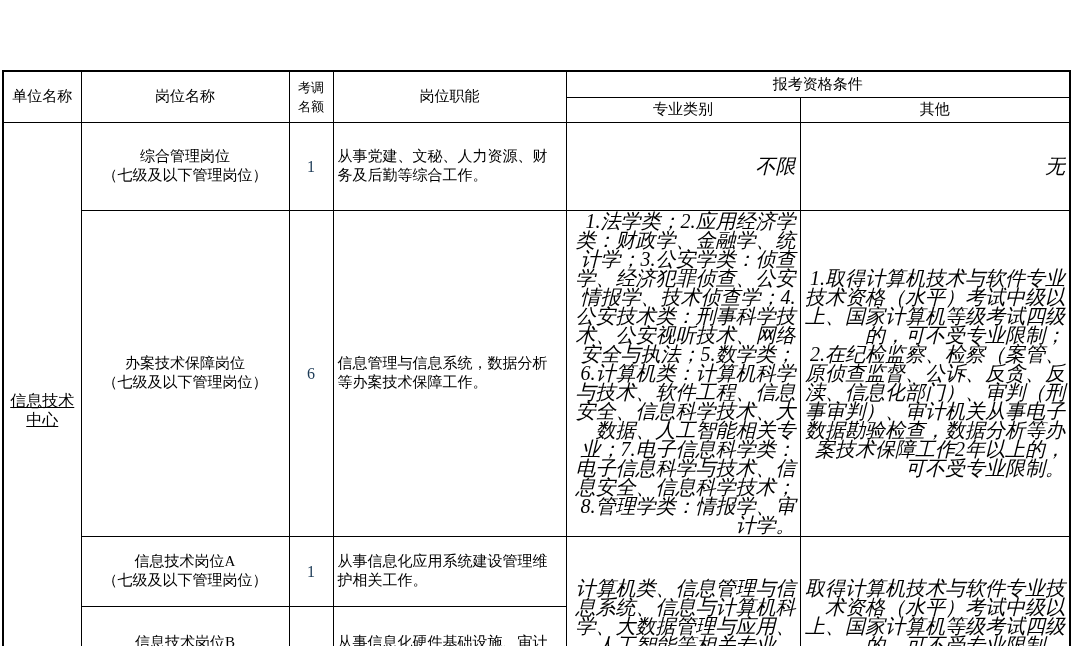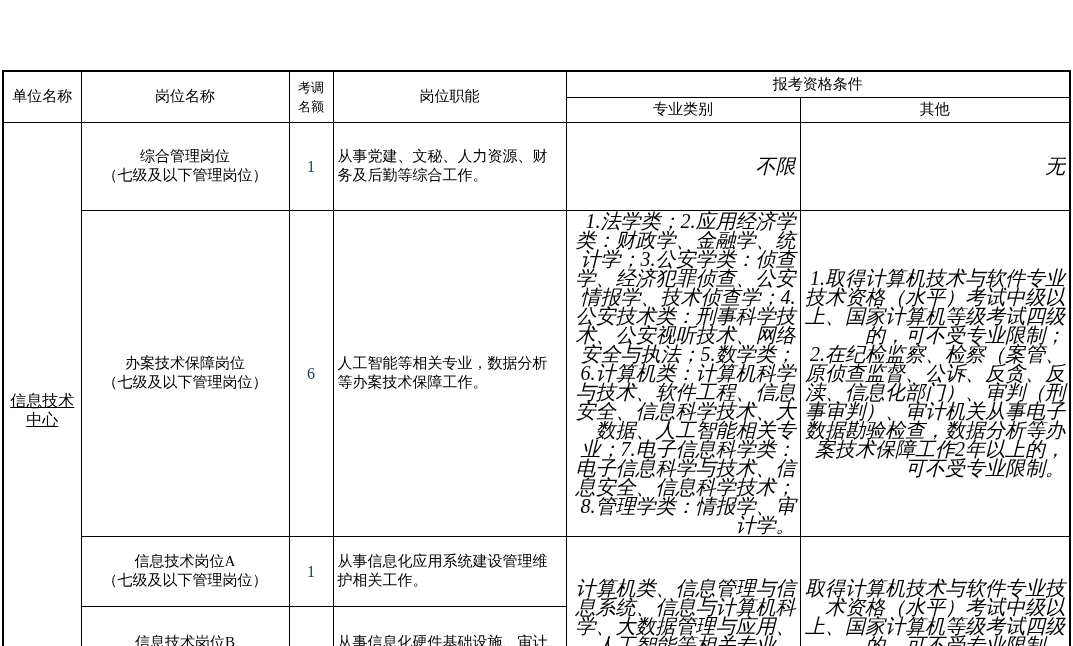--- a/index.html
+++ b/index.html
@@ -79,21 +79,21 @@
         <td class="quota">1</td>
         <td class="duty-cell">从事党建、文秘、人力资源、财务及后勤等综合工作。</td>
         <td class="long-cell">不限</td>
         <td class="long-cell">无</td>
       </tr>
 
       <tr class="r2">
         <td class="post-cell pre">办案技术保障岗位
 （七级及以下管理岗位）</td>
         <td class="quota">6</td>
-        <td class="duty-cell">人工智能等相关专业，数据分析等办案技术保障工作。</td>
+        <td class="duty-cell">信息管理与信息系统，数据分析等办案技术保障工作。</td>
         <td class="long-cell">1.法学类；2.应用经济学类：财政学、金融学、统计学；3.公安学类：侦查学、经济犯罪侦查、公安情报学、技术侦查学；4.公安技术类：刑事科学技术、公安视听技术、网络安全与执法；5.数学类；6.计算机类：计算机科学与技术、软件工程、信息安全、信息科学技术、大数据、人工智能相关专业；7.电子信息科学类：电子信息科学与技术、信息安全、信息科学技术；8.管理学类：情报学、审计学。</td>
         <td class="long-cell pre">1.取得计算机技术与软件专业技术资格（水平）考试中级以上、国家计算机等级考试四级的，可不受专业限制；
 2.在纪检监察、检察（案管、原侦查监督、公诉、反贪、反渎、信息化部门）、审判（刑事审判）、审计机关从事电子数据勘验检查，数据分析等办案技术保障工作2年以上的，可不受专业限制。</td>
       </tr>
 
       <tr class="r3">
         <td class="post-cell pre">信息技术岗位A
 （七级及以下管理岗位）</td>
         <td class="quota">1</td>
         <td class="duty-cell">从事信息化应用系统建设管理维护相关工作。</td>

